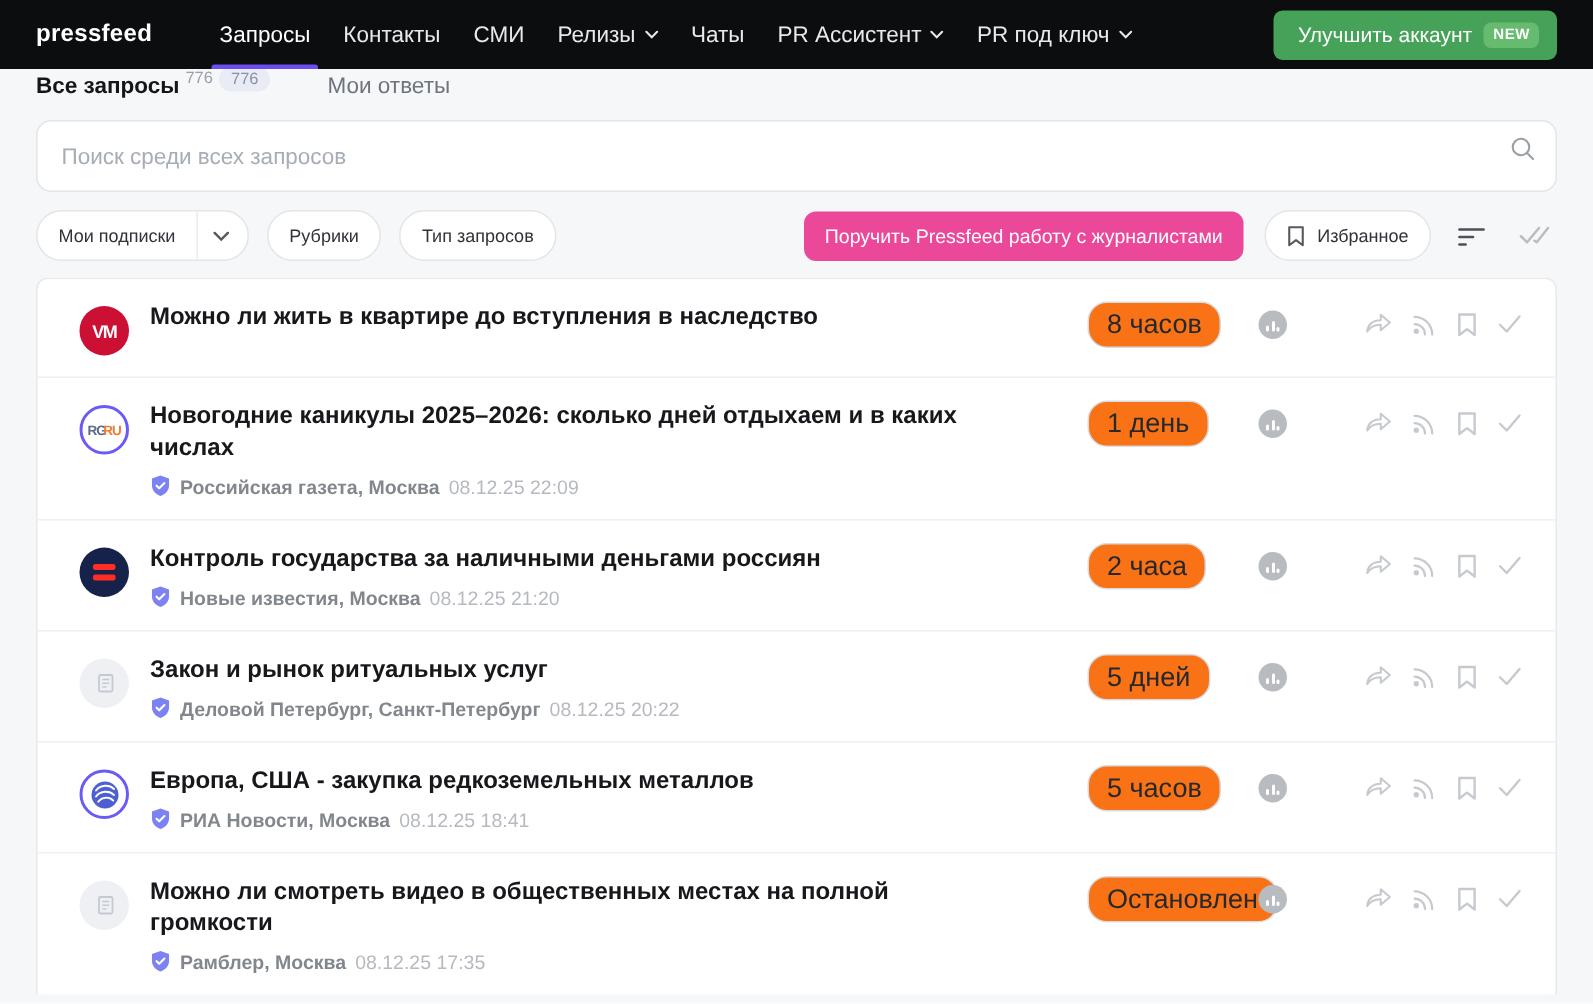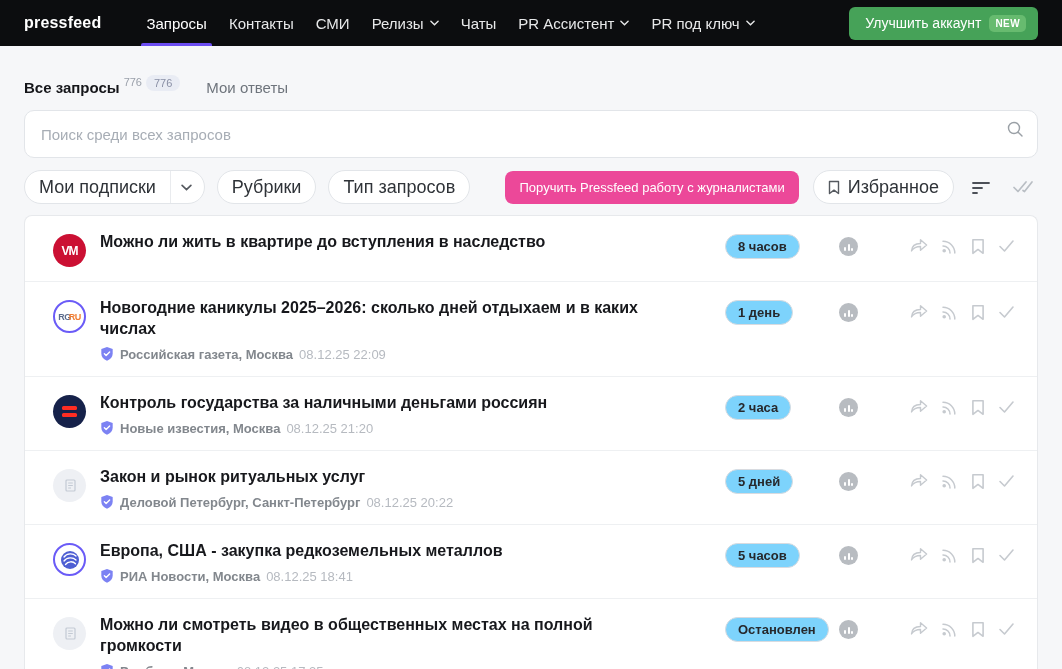--- a/index.html
+++ b/index.html
@@ -11,35 +11,35 @@
   .logo { color:#fff; font-size:16px; font-weight:700; letter-spacing:.2px; display:flex; align-items:center; margin-right:34px; cursor:pointer; }
   .nav { display:flex; align-items:stretch; flex:1; }
   .nav-item { display:flex; align-items:center; gap:6px; color:#e8e9ea; font-size:15px; padding:0 11px; cursor:pointer; position:relative; }
   .nav-item.active { color:#fff; }
   .nav-item.active::after { content:""; position:absolute; left:6px; right:6px; bottom:0; height:3px; background:#6c4df2; border-radius:2px 2px 0 0; }
   .nav-chev { width:9px; height:6px; display:inline-block; }
   .upgrade-btn { align-self:center; margin-left:auto; background:#46a258; border:none; color:#fff; font-size:14px; font-family:inherit; padding:8px 12px 8px 16px; border-radius:6px; display:flex; align-items:center; gap:8px; cursor:pointer; }
   .new-badge { background:#67bb6f; color:#fff; font-size:10px; font-weight:700; padding:3px 6px; border-radius:5px; letter-spacing:.4px; }
 
   
-  .tabs { display:flex; align-items:center; padding:33px 24px 14px 24px; gap:26px; }
+  .tabs { display:flex; align-items:center; padding:3px 24px 14px 24px; gap:38px; }
   .tab { font-size:15px; color:#6e747c; cursor:pointer; display:flex; align-items:flex-start; gap:4px; }
   .tab.active .tab-label { color:#15161a; font-weight:700; }
   .tab-sup { font-size:11px; color:#9aa0aa; margin-top:-3px; }
   .tab-pill { background:#e9ecf4; color:#8a90a6; font-size:11px; border-radius:9px; padding:2px 8px; margin-top:-4px; }
 
   
   .search-wrap { margin:0 24px; position:relative; }
   .search-input { width:100%; height:48px; border:1px solid #e2e5e9; border-radius:10px; background:#fff; padding:0 40px 0 16px; font-size:15px; font-family:inherit; color:#333; outline:none; }
   .search-input::placeholder { color:#a7adb5; }
   .search-icon { position:absolute; right:14px; top:10px; cursor:pointer; }
 
   
   .filters { display:flex; align-items:center; margin:12px 24px 11px 24px; gap:12px; }
-  .chip { display:flex; align-items:center; height:34px; border:1px solid #e2e5e9; border-radius:17px; background:#fff; font-size:18px; color:#2f3338; cursor:pointer; }
+  .chip { display:flex; align-items:center; height:34px; border:1px solid #e2e5e9; border-radius:17px; background:#fff; font-size:12px; color:#2f3338; cursor:pointer; }
   .chip-label { padding:0 14px; }
   .chip-split { display:flex; align-items:center; align-self:stretch; border-left:1px solid #e9ebee; padding:0 12px 0 10px; }
   .chip-bm { margin:0 0 0 14px; }
   .chip-bm + .chip-label { padding-left:8px; }
   .filters-right { margin-left:auto; display:flex; align-items:center; gap:14px; }
   .hire-btn { background:#ec4899; color:#fff; border:none; font-family:inherit; font-size:13px; padding:9px 14px; border-radius:8px; cursor:pointer; }
   .icon-btn { background:none; border:none; cursor:pointer; padding:4px; display:flex; align-items:center; }
 
   
   .card { margin:0 24px; background:#fff; border:1px solid #e7e9ec; border-bottom:none; border-radius:8px 8px 0 0; }
@@ -53,21 +53,21 @@
   .avatar-ni { background:#16224a; flex-direction:column; gap:3px; }
   .ni-bar { width:15px; height:4px; background:#ff2d23; border-radius:1.5px; }
   .avatar-doc { background:#eef0f4; }
   .req-main { flex:1; max-width:545px; }
   .req-title { font-size:16px; line-height:21px; font-weight:700; color:#17181c; }
   .req-meta { display:flex; align-items:center; gap:6px; margin-top:7px; font-size:13px; }
   .req-source { color:#82878d; font-weight:700; }
   .req-date { color:#b6bac0; }
   .req-right { display:flex; align-items:center; margin-left:auto; margin-top:2px; height:26px; }
   .time-pill-zone { width:112px; display:flex; }
-  .time-pill { border:1px solid #d8dbe0; border-radius:13px; padding:4px 12px; font-size:13px; color:#26282c; white-space:nowrap; background:#7dd3fc;font-weight:bold; }
+  .time-pill { border:1px solid #d8dbe0; border-radius:13px; padding:4px 12px; font-size:18px; color:#26282c; white-space:nowrap; background:#f97316; }
   .stat-circle { width:19px; height:19px; border-radius:50%; background:#b8bcc1; display:flex; align-items:flex-end; justify-content:center; gap:1.5px; padding-bottom:5px; margin-left:2px; }
   .stat-bar { width:2px; background:#fff; border-radius:1px; }
   .row-icons { display:flex; align-items:center; gap:9px; margin-left:50px; }
   .row-icons .icon-btn { padding:2px; }
 </style>
 </head>
 <body>
 
 <header class="topbar">
   <div class="logo">pressfeed</div>

